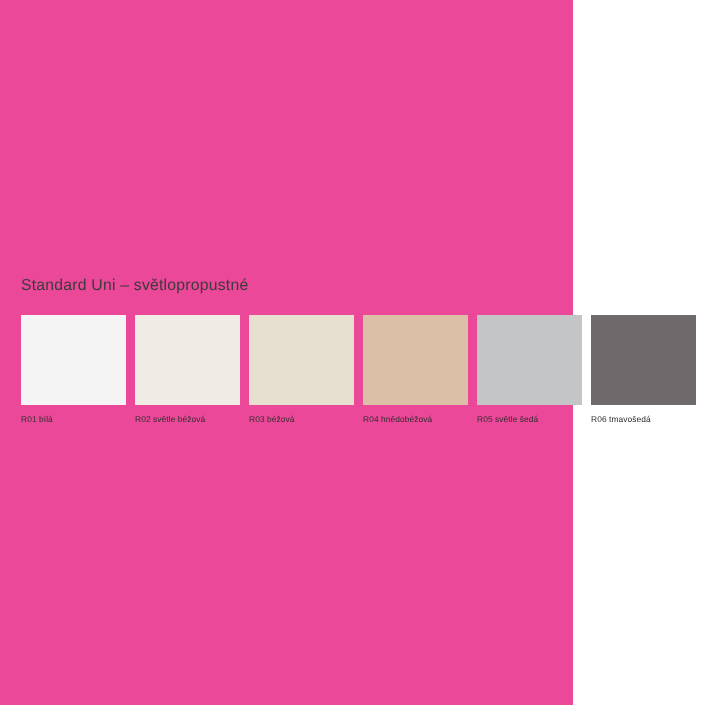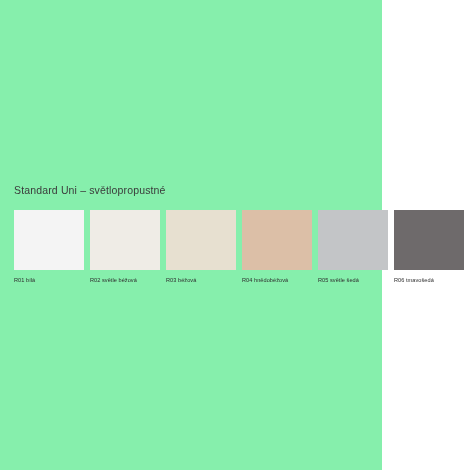--- a/index.html
+++ b/index.html
@@ -14,21 +14,21 @@
     overflow: hidden;
     position: relative;
   }
 
   #palette-panel {
     position: absolute;
     left: 0;
     top: 0;
     width: 382px;
     height: 470px;
-    background: #86efac;
+    background: #ec4899;
     text-align: right;
   }
 
   #palette-title {
     position: absolute;
     left: 14px;
     top: 184px;
     font-size: 10.5px;
     font-weight: 400;
     color: #3b3b3b;

